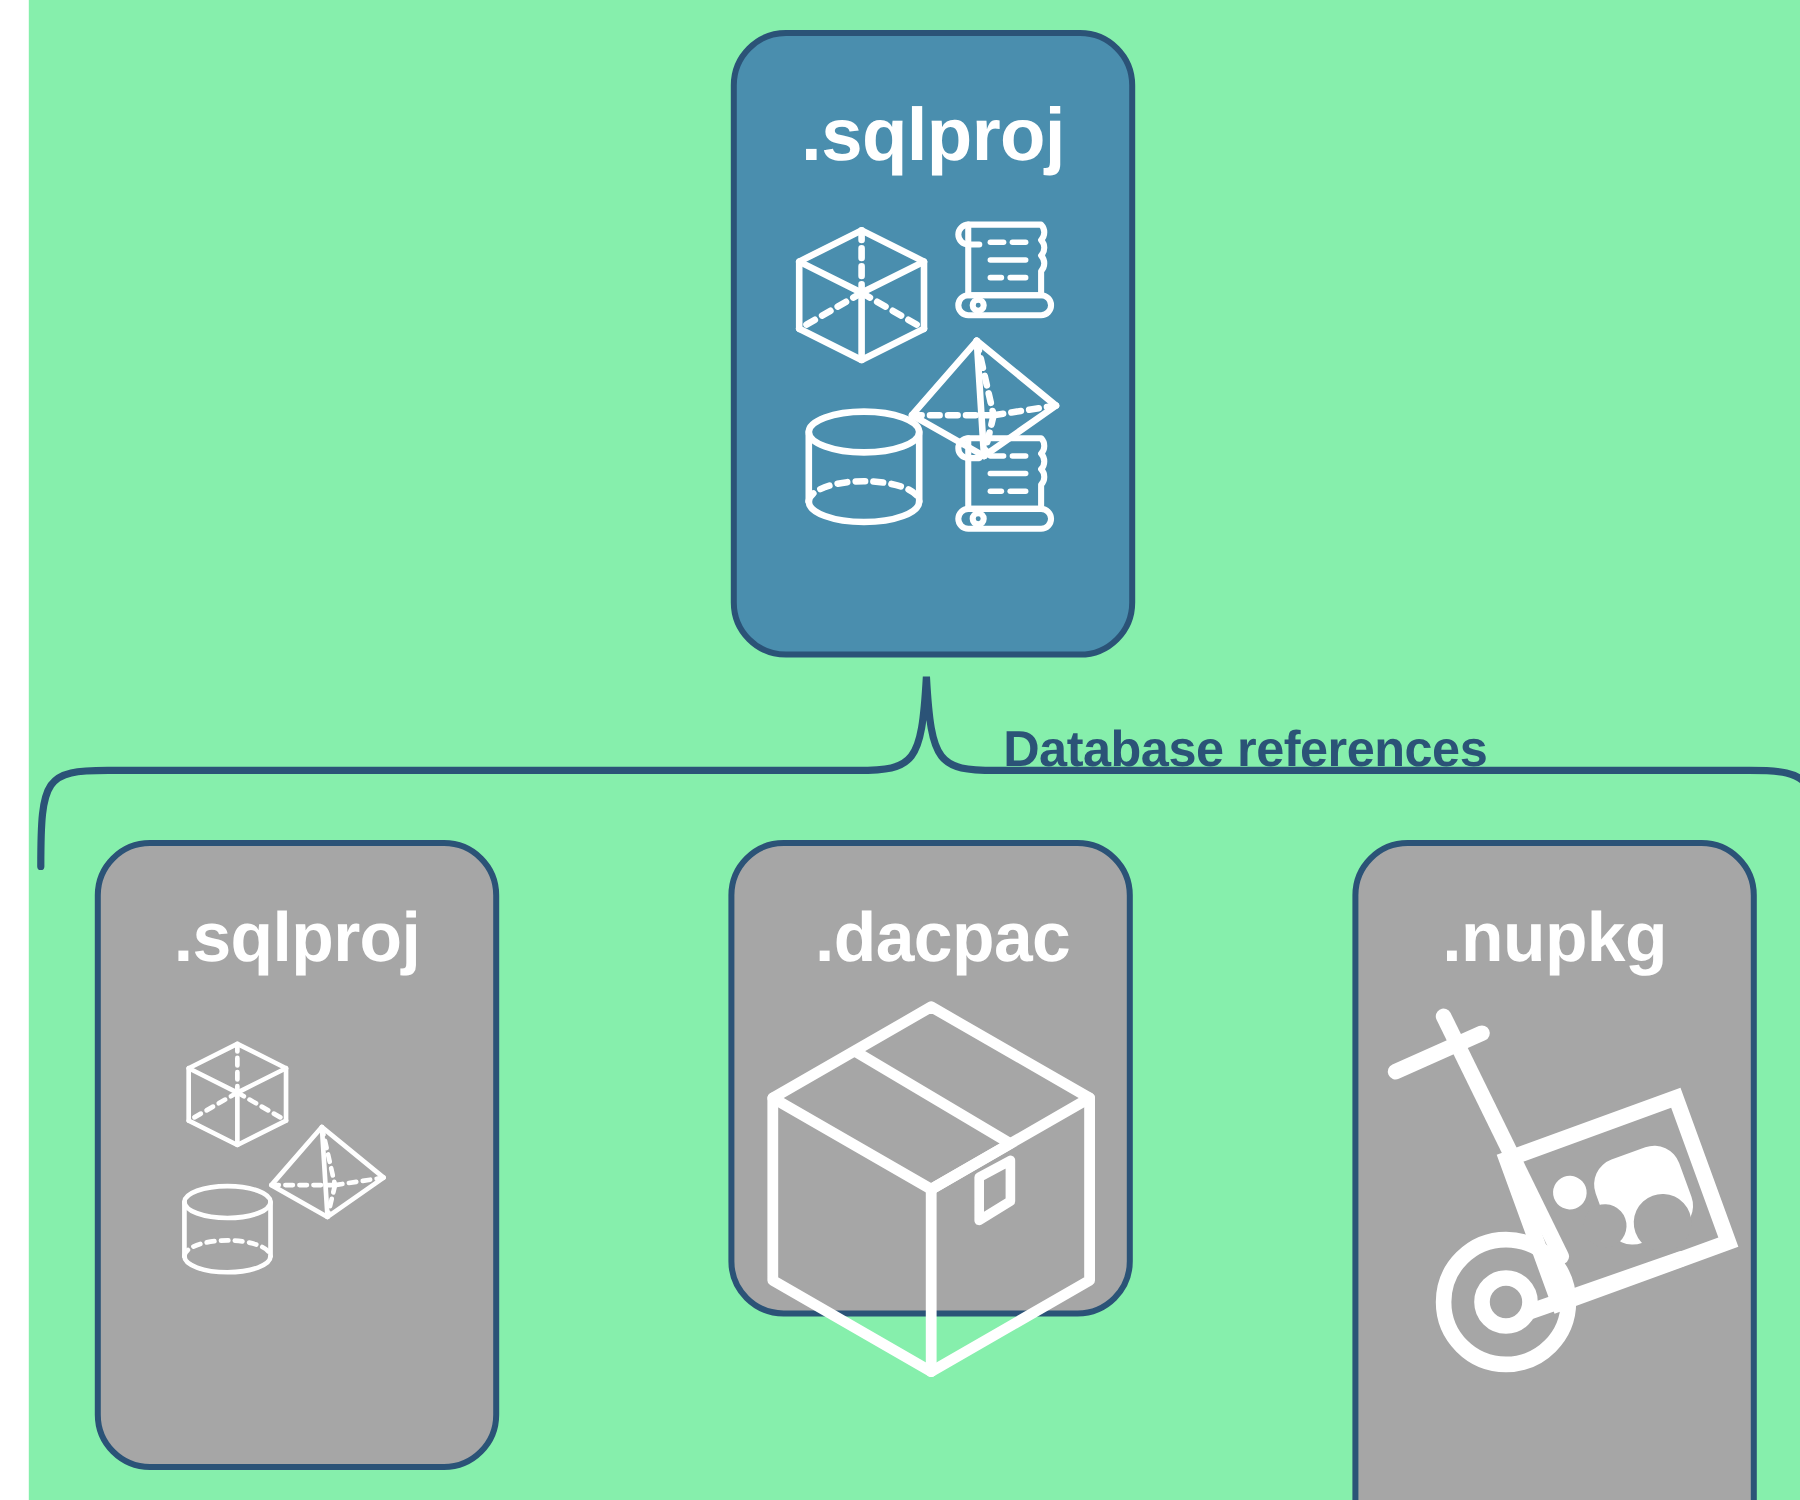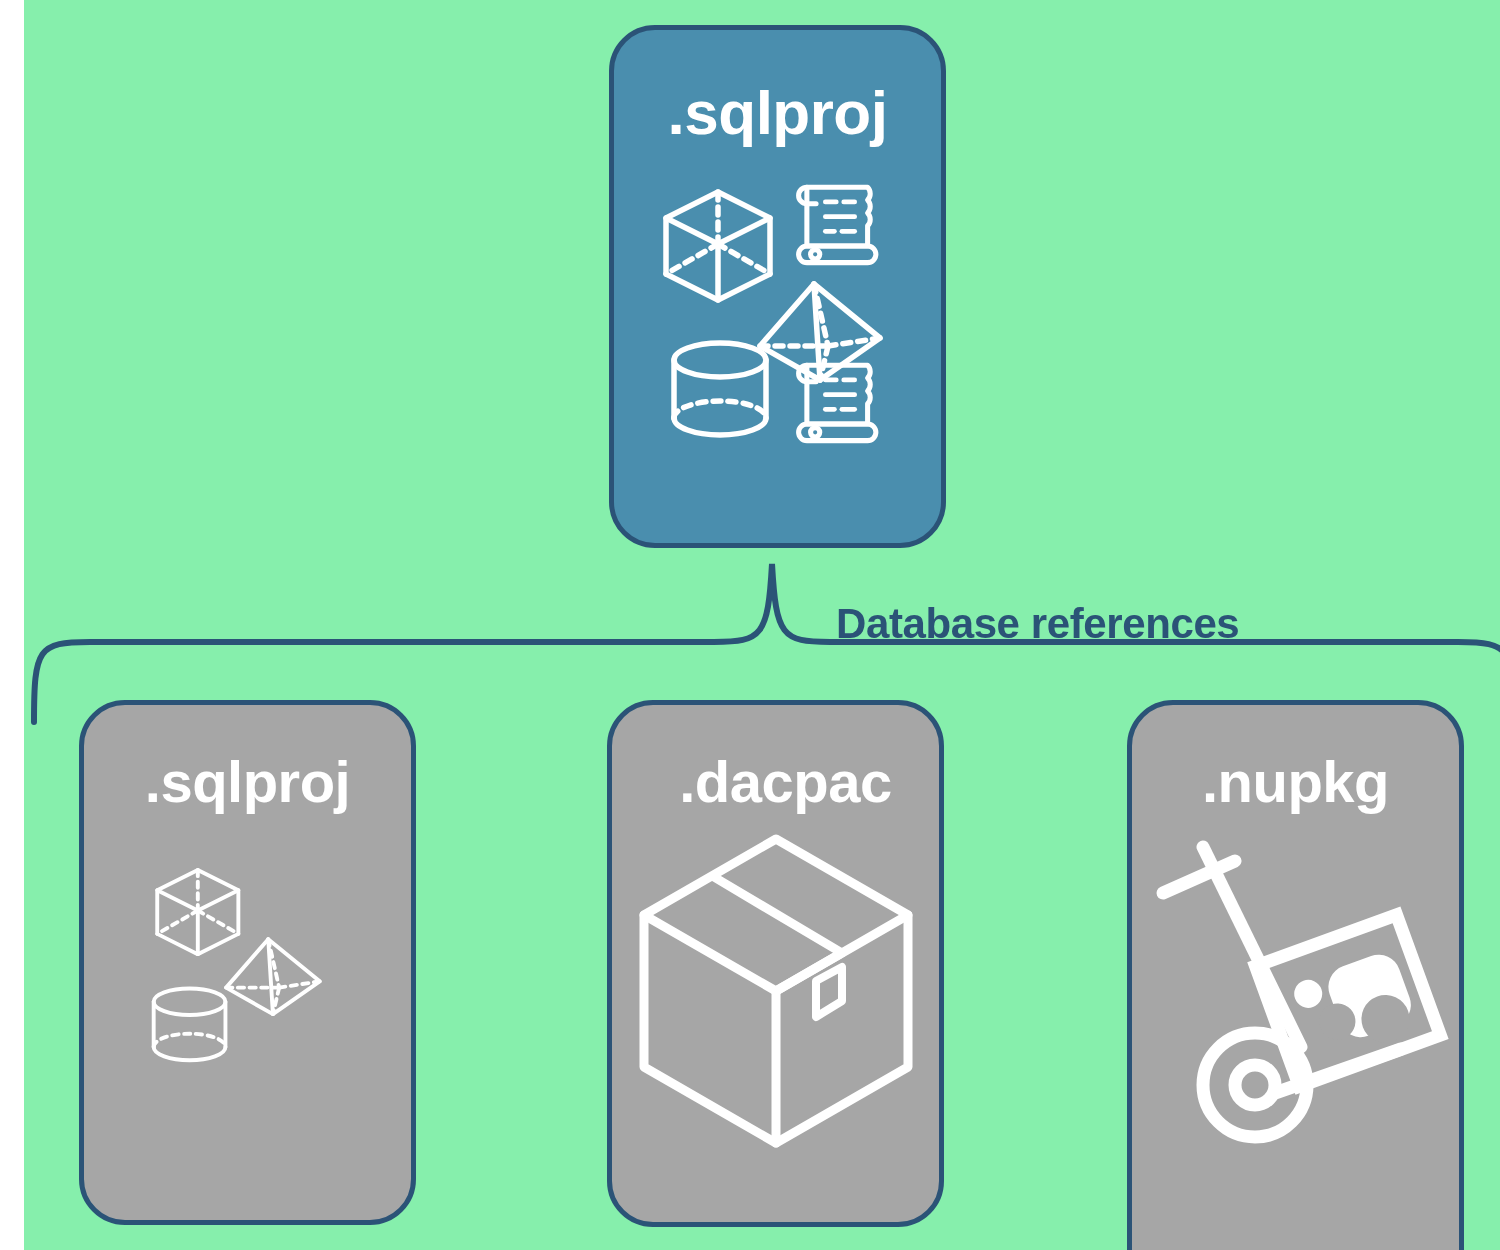--- a/index.html
+++ b/index.html
@@ -53,21 +53,21 @@
   #card-sqlproj {
     left: 55px;
     top: 700px;
     width: 337px;
     height: 525px;
   }
   #card-dacpac {
     left: 583px;
     top: 700px;
     width: 337px;
-    height: 527px;
+    height: 397px;
     padding-left: 20px;
   }
   #card-nupkg {
     left: 1103px;
     top: 700px;
     width: 337px;
     height: 603px;
   }
   .card.secondary .card-title {
     font-size: 58px;

